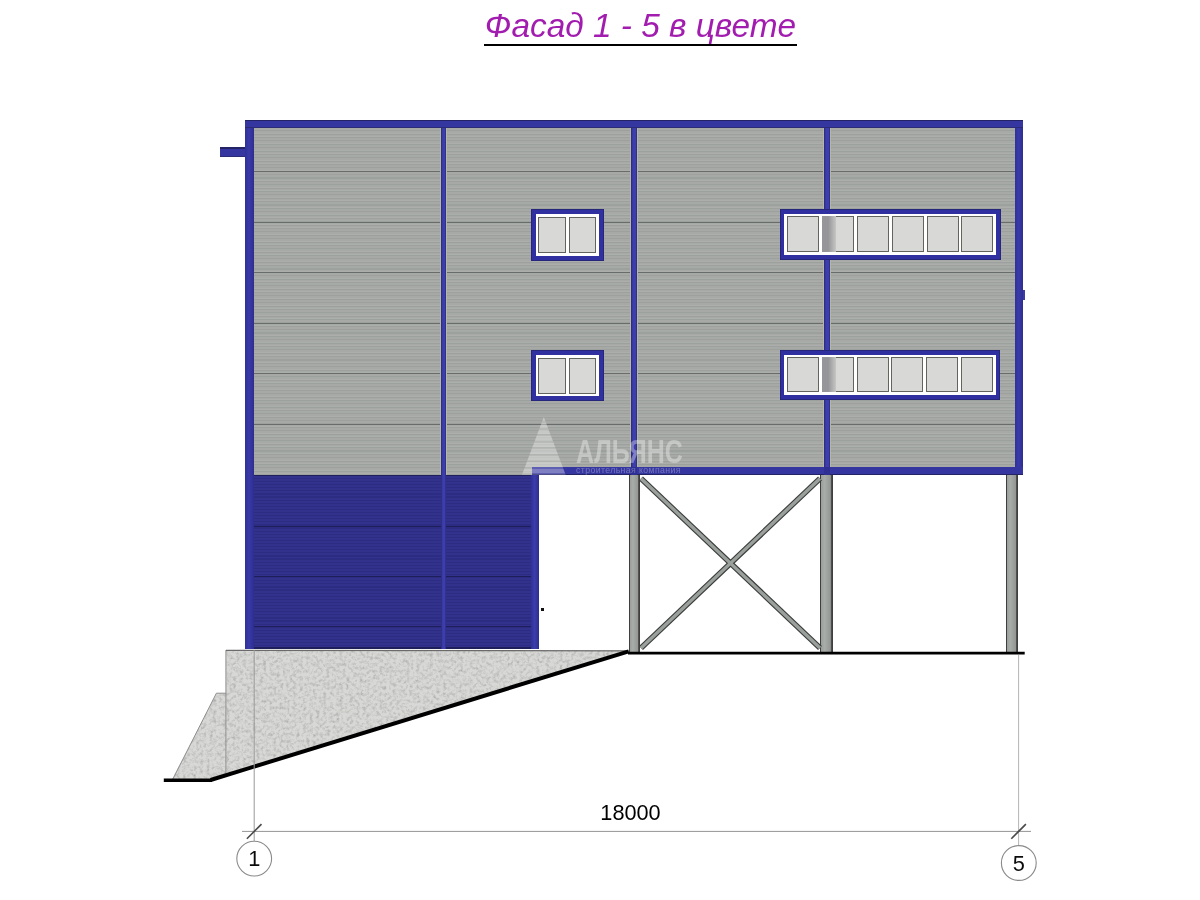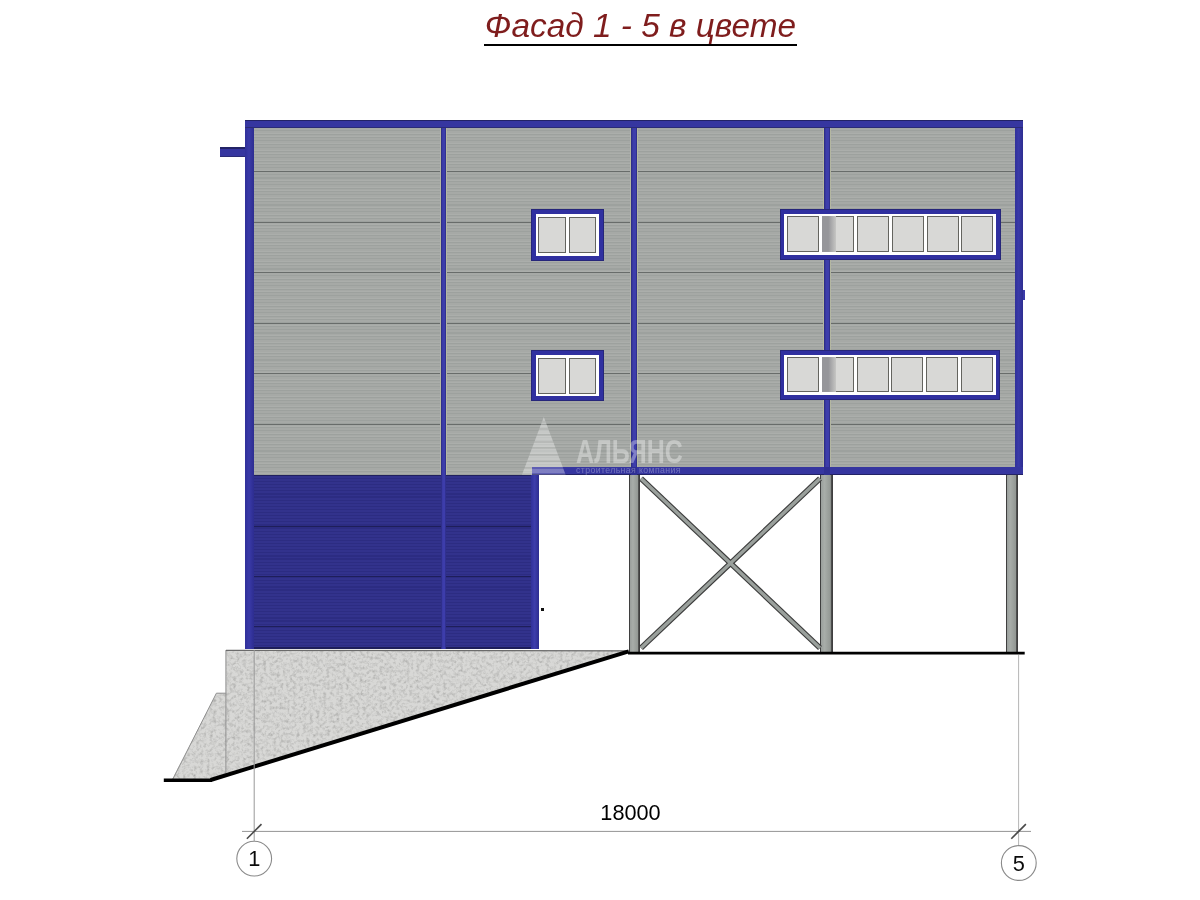--- a/index.html
+++ b/index.html
@@ -5,21 +5,21 @@
   html,body{margin:0;padding:0;background:#ffffff;-webkit-font-smoothing:antialiased;}
   #page{position:relative;width:1200px;height:900px;background:#ffffff;overflow:hidden;
         font-family:"Liberation Sans", sans-serif;}
   .abs{position:absolute;}
 </style>
 </head>
 <body>
 <div id="page">
 
   <div class="abs" id="title" style="left:0;top:9px;width:1281px;text-align:center;">
-    <span style="display:inline-block;font-style:italic;font-size:33.4px;color:#7f1d1d;
+    <span style="display:inline-block;font-style:italic;font-size:33.4px;color:#a21caf;
       border-bottom:2.6px solid #000;padding:0 1px 2px 1px;line-height:1.0;">Фасад 1 - 5 в цвете</span>
   </div>
 
   <div class="abs" id="facade" style="left:254.3px;top:128.3px;width:760.5px;height:346.7px;
     background:repeating-linear-gradient(180deg,#a6a9a6 0px,#a6a9a6 1.7px,#abaeab 1.7px,#abaeab 2.3px,#9da19e 2.3px,#9da19e 3.37px);"></div>
 
   <div class="abs seam" style="left:254.3px;top:171.2px;width:760.5px;height:1.2px;background:#686c6a;"></div>
   <div class="abs seam" style="left:254.3px;top:221.8px;width:760.5px;height:1.2px;background:#686c6a;"></div>
   <div class="abs seam" style="left:254.3px;top:272.2px;width:760.5px;height:1.2px;background:#686c6a;"></div>
   <div class="abs seam" style="left:254.3px;top:322.7px;width:760.5px;height:1.2px;background:#686c6a;"></div>

